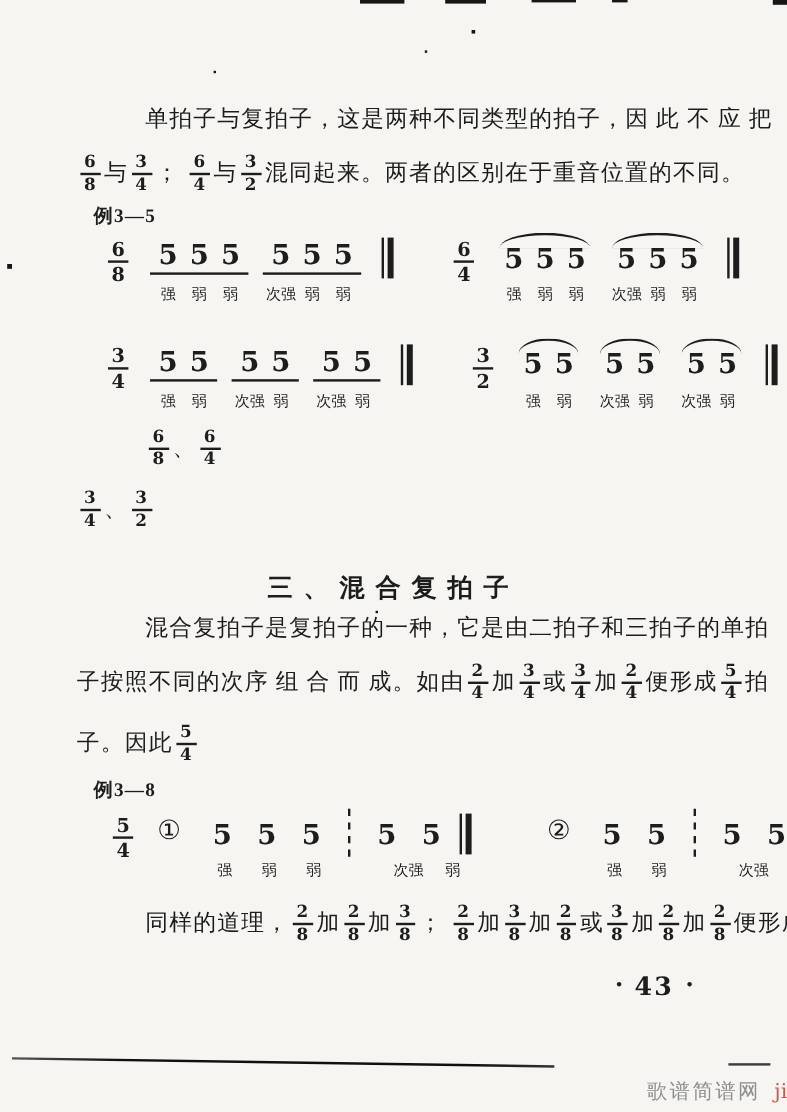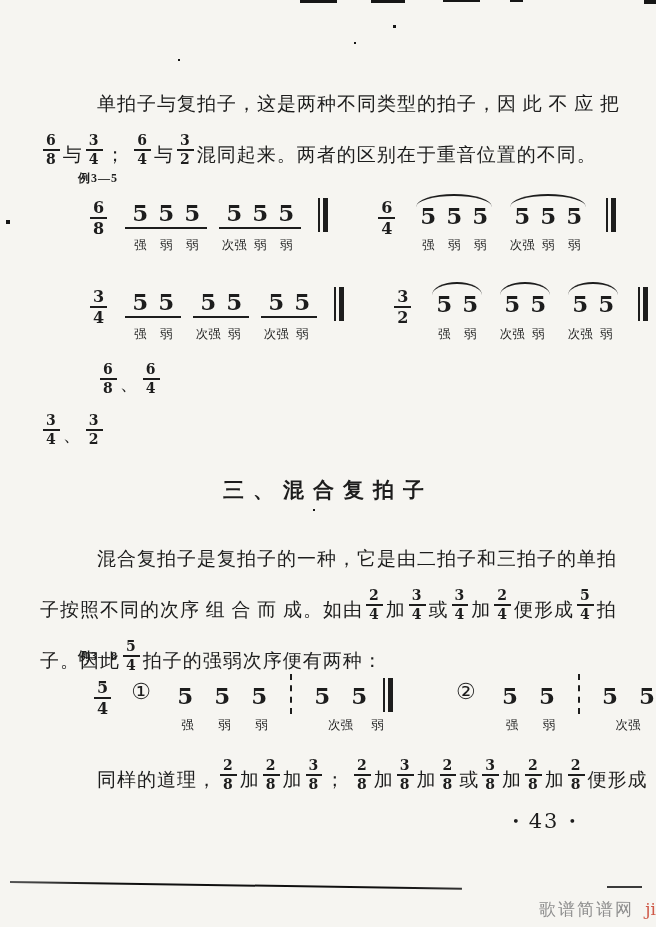--- a/index.html
+++ b/index.html
@@ -3,36 +3,36 @@
 <meta charset="utf-8">
 <style>
   html,body{margin:0;padding:0;}
   body{width:656px;height:927px;overflow:hidden;
        font-family:"Liberation Serif","DejaVu Serif",serif;}
   .page{position:relative;width:656px;height:927px;
         background:var(--paper,#f6f5f1);color:var(--ink,#1d1d1d);}
 
   
   .para{position:absolute;left:40px;right:30px;}
-  .line{display:flex;align-items:flex-end;white-space:pre;
-        font-size:19px;letter-spacing:1px;min-height:32px;margin-bottom:7px;}
+  .line{display:flex;align-items:center;white-space:pre;
+        font-size:19px;letter-spacing:1px;min-height:32px;margin-bottom:7px;margin-left:24px;}
   .line.tall{min-height:44px;}
   .line.indent{padding-left:57px;}
   .seg{line-height:1.25;}
 
   
   .frac{display:inline-flex;flex-direction:column;align-items:center;
         font-weight:700;font-size:14px;line-height:1.08;margin:0 3px;
         font-family:"DejaVu Serif",serif;}
   .frac .fn{padding:0 3px 1px;border-bottom:2px solid var(--ink,#1d1d1d);}
   .frac .fd{padding-top:1px;}
   .frac.ts{font-size:16px;margin:0;}
 
   
-  .ex-label{position:absolute;font-size:12px;font-weight:700;letter-spacing:1px;}
+  .ex-label{position:absolute;font-size:16px;font-weight:700;letter-spacing:1px;}
   .sec-heading{position:absolute;width:100%;text-align:center;
         font-size:21px;font-weight:700;letter-spacing:9px;}
 
   
   .music{position:absolute;}
   .mrow{display:flex;align-items:flex-start;margin-bottom:34px;}
   .mrow36{display:flex;align-items:flex-start;}
   .system{display:flex;}
   .mrow .system + .system{margin-left:50px;}
   .mrow36 .system + .system{margin-left:44px;}
@@ -58,21 +58,21 @@
   .lab{width:26px;text-align:center;font-size:12.5px;letter-spacing:0;
         white-space:nowrap;line-height:1.1;}
   .lab.l36{width:37px;}
   .lspacer{width:26px;}
   .circled{font-size:22px;font-weight:400;margin:1px 16px 0 2px;line-height:1.2;}
 
   
   .pageno{position:absolute;top:809px;left:503px;display:flex;
         align-items:center;font-family:"DejaVu Serif",serif;}
   .pageno .bullet{font-size:13px;margin:0 9px;}
-  .pageno .num{font-size:21px;font-weight:400;letter-spacing:2px;}
+  .pageno .num{font-size:21px;font-weight:700;letter-spacing:2px;}
   .watermark{position:absolute;top:898px;left:502px;font-size:17px;
         white-space:nowrap;}
   .watermark .wm-gray{color:var(--wmgray,#8e8e8e);letter-spacing:2px;margin-left:37px;}
   .watermark .wm-red{color:var(--wmred,#cf5948);margin-left:7px;
         font-family:"DejaVu Serif",serif;}
 
   
   .artifact{position:absolute;background:#161616;}
   .scanline-main{position:absolute;left:10px;top:881px;width:452px;height:2px;
         background:linear-gradient(90deg,#555,#101010 20%,#101010 85%,#333);
@@ -261,24 +261,24 @@
       </div>
     </div>
 
   <div class="para" style="top:352px;">
       <div class="line tall indent"><span class="frac"><span class="fn">6</span><span class="fd">8</span></span><span class="seg">、</span><span class="frac"><span class="fn">6</span><span class="fd">4</span></span></div>
       <div class="line tall"><span class="frac"><span class="fn">3</span><span class="fd">4</span></span><span class="seg">、</span><span class="frac"><span class="fn">3</span><span class="fd">2</span></span></div>
     </div>
 
   <div class="sec-heading" style="top:476px;">三、混合复拍子</div>
 
-  <div class="para" style="top:539px;">
+  <div class="para" style="top:508px;">
       <div class="line indent"><span class="seg">混合复拍子是复拍子的一种，它是由二拍子和三拍子的单拍</span></div>
       <div class="line tall"><span class="seg">子按照不同的次序 组 合 而 成。如由</span><span class="frac"><span class="fn">2</span><span class="fd">4</span></span><span class="seg">加</span><span class="frac"><span class="fn">3</span><span class="fd">4</span></span><span class="seg">或</span><span class="frac"><span class="fn">3</span><span class="fd">4</span></span><span class="seg">加</span><span class="frac"><span class="fn">2</span><span class="fd">4</span></span><span class="seg">便形成</span><span class="frac"><span class="fn">5</span><span class="fd">4</span></span><span class="seg">拍</span></div>
-      <div class="line tall"><span class="seg">子。因此</span><span class="frac"><span class="fn">5</span><span class="fd">4</span></span><span class="seg">拍子的强弱次序便有两种：</span></div>
+      <div class="line tall"><span class="seg">子。因此</span><span class="frac"><span class="fn">5</span><span class="fd">4</span></span></div>
     </div>
 
   <div class="ex-label" style="top:648px;left:78px;">例3—8</div>
   <div class="music" style="top:678px;left:94px;">
       <div class="mrow36">
         <span class="tscol"><span class="frac ts">
             <span class="fn">5</span>
             <span class="fd">4</span>
           </span></span>
         <div class="system">

